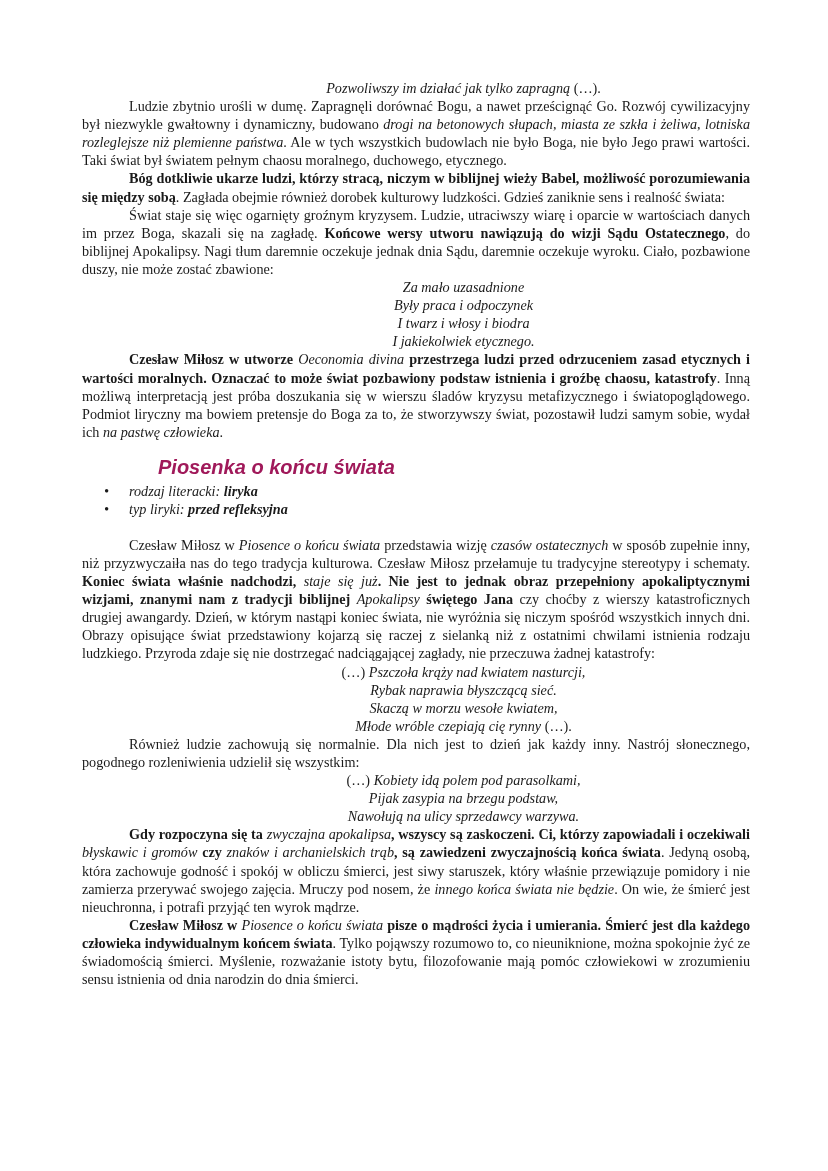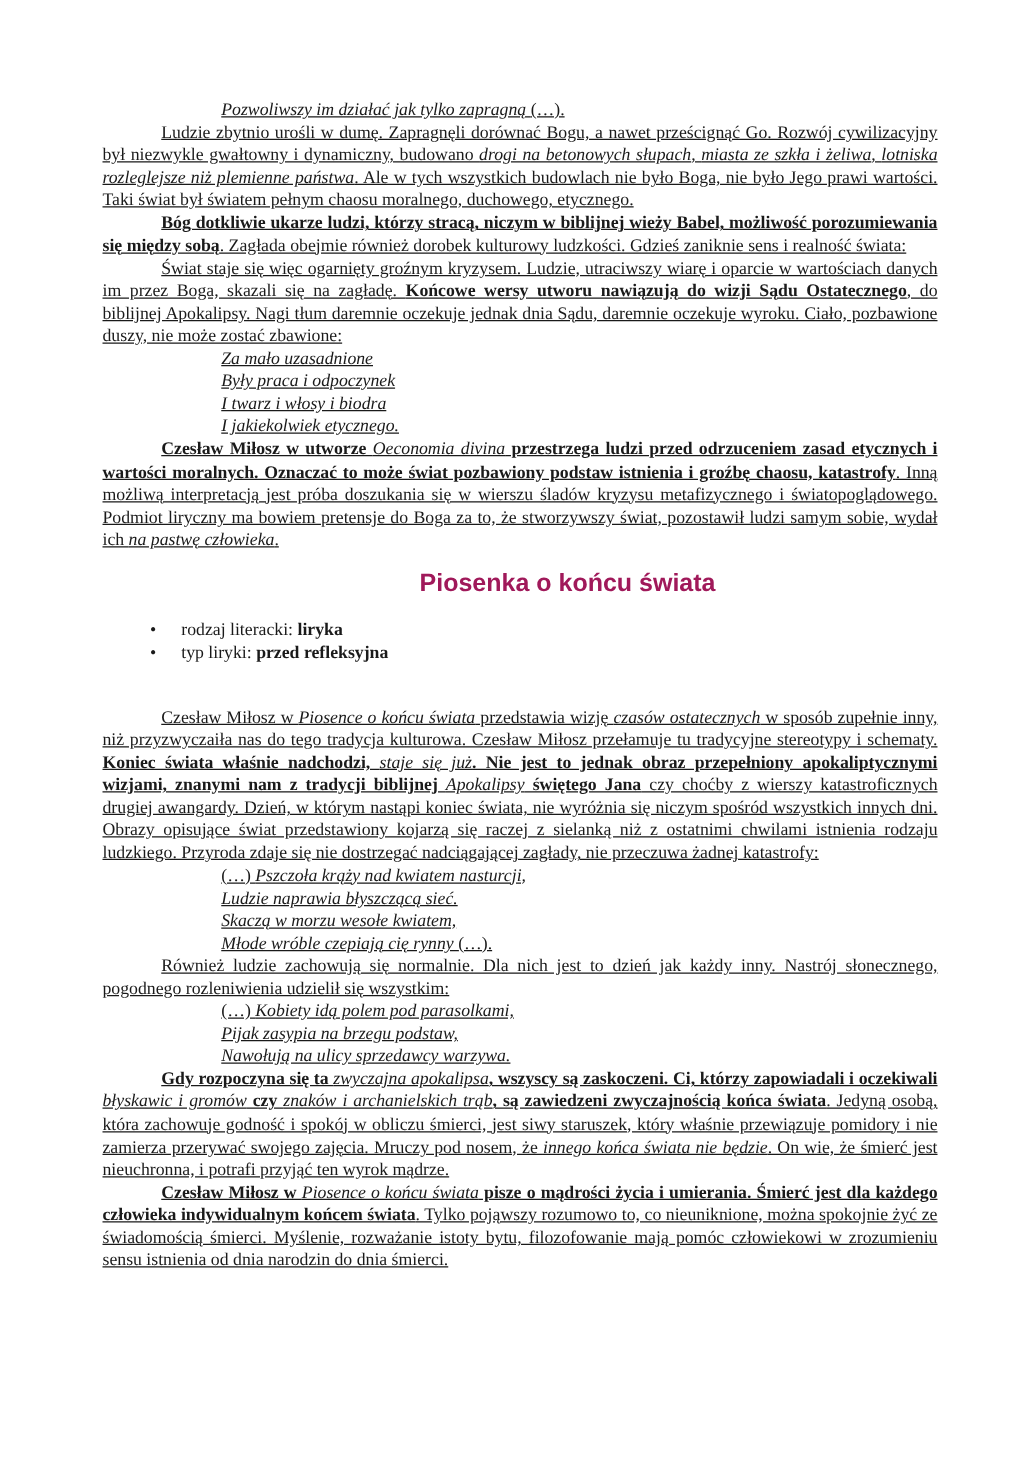--- a/index.html
+++ b/index.html
@@ -1,27 +1,27 @@
 <!DOCTYPE html>
 <html><head>
 <meta charset="utf-8">
 <style>
   html, body { margin:0; padding:0; background:#ffffff; }
   body { width:828px; height:1171px; position:relative; overflow:hidden;
          font-family:"Liberation Serif", serif; color:#1a1a1a; font-size:14.2px; line-height:18.1px; }
   .page { position:absolute; left:82px; top:79px; width:668px; }
-  p { margin:0; text-align:justify;text-decoration:underline; }
+  p { margin:0; text-align:justify; }
   .ind { text-indent:47px; }
-  .verse { padding-left:95px; font-style:italic; text-align:left;text-decoration:underline; }
+  .verse { padding-left:95px; font-style:italic; text-align:center; }
   .verse .n { font-style:normal; }
   b { font-weight:bold; }
   i { font-style:italic; }
-  h2 { margin:14px 0 3px 0; padding:0; text-align:center; font-family:"Liberation Sans", sans-serif;
-       font-weight:bold; font-size:20px; line-height:24px; color:#a0195a; padding-left:76px; }
-  ul { margin:16px; padding:0; list-style:none; }
+  h2 { margin:14px 0 3px 0; padding:0; font-family:"Liberation Sans", sans-serif;
+       font-style:italic; font-weight:bold; font-size:20px; line-height:24px; color:#a0195a; padding-left:76px; }
+  ul { margin:0; padding:0; list-style:none;font-style:italic; }
   ul li { position:relative; padding-left:47px; line-height:18px; }
   ul li::before { content:"•"; position:absolute; left:22px; }
   .gap { height:18px; }
 </style>
 </head>
 <body>
 
 <div class="page">
   <div class="verse">
       <div><i>Pozwoliwszy im działać jak tylko zapragną </i><span class="n">(…).</span></div>
@@ -39,21 +39,21 @@
 
   <h2 style="color: rgb(160, 25, 90);">Piosenka o końcu świata</h2>
   <ul>
     <li><span>rodzaj literacki: </span><b>liryka</b></li>
     <li><span>typ liryki: </span><b>przed refleksyjna</b></li>
   </ul>
   <div class="gap"></div>
   <p class="ind"><span>Czesław Miłosz w </span><i>Piosence o końcu świata</i><span> przedstawia wizję </span><i>czasów ostatecznych</i><span> w sposób zupełnie inny, niż przyzwyczaiła nas do tego tradycja kulturowa. Czesław Miłosz przełamuje tu tradycyjne stereotypy i schematy. </span><b>Koniec świata właśnie nadchodzi, </b><i>staje się już</i><b>. Nie jest to jednak obraz przepełniony apokaliptycznymi wizjami, znanymi nam z tradycji biblijnej </b><i>Apokalipsy</i><b> świętego Jana</b><span> czy choćby z wierszy katastroficznych drugiej awangardy. Dzień, w którym nastąpi koniec świata, nie wyróżnia się niczym spośród wszystkich innych dni. Obrazy opisujące świat przedstawiony kojarzą się raczej z sielanką niż z ostatnimi chwilami istnienia rodzaju ludzkiego. Przyroda zdaje się nie dostrzegać nadciągającej zagłady, nie przeczuwa żadnej katastrofy:</span></p>
   <div class="verse">
       <div><span class="n">(…) </span><i>Pszczoła krąży nad kwiatem nasturcji,</i></div>
-      <div><i>Ludzie naprawia błyszczącą sieć.</i></div>
+      <div><i>Rybak naprawia błyszczącą sieć.</i></div>
       <div><i>Skaczą w morzu wesołe kwiatem,</i></div>
       <div><i>Młode wróble czepiają cię rynny </i><span class="n">(…).</span></div>
     </div>
   <p class="ind"><span>Również ludzie zachowują się normalnie. Dla nich jest to dzień jak każdy inny. Nastrój słonecznego, pogodnego rozleniwienia udzielił się wszystkim:</span></p>
   <div class="verse">
       <div><span class="n">(…) </span><i>Kobiety idą polem pod parasolkami,</i></div>
       <div><i>Pijak zasypia na brzegu podstaw,</i></div>
       <div><i>Nawołują na ulicy sprzedawcy warzywa.</i></div>
     </div>
   <p class="ind"><b>Gdy rozpoczyna się ta </b><i>zwyczajna apokalipsa</i><b>, wszyscy są zaskoczeni. Ci, którzy zapowiadali i oczekiwali </b><i>błyskawic i gromów</i><b> czy </b><i>znaków i archanielskich trąb</i><b>, są zawiedzeni zwyczajnością końca świata</b><span>. Jedyną osobą, która zachowuje godność i spokój w obliczu śmierci, jest siwy staruszek, który właśnie przewiązuje pomidory i nie zamierza przerywać swojego zajęcia. Mruczy pod nosem, że </span><i>innego końca świata nie będzie</i><span>. On wie, że śmierć jest nieuchronna, i potrafi przyjąć ten wyrok mądrze.</span></p>

